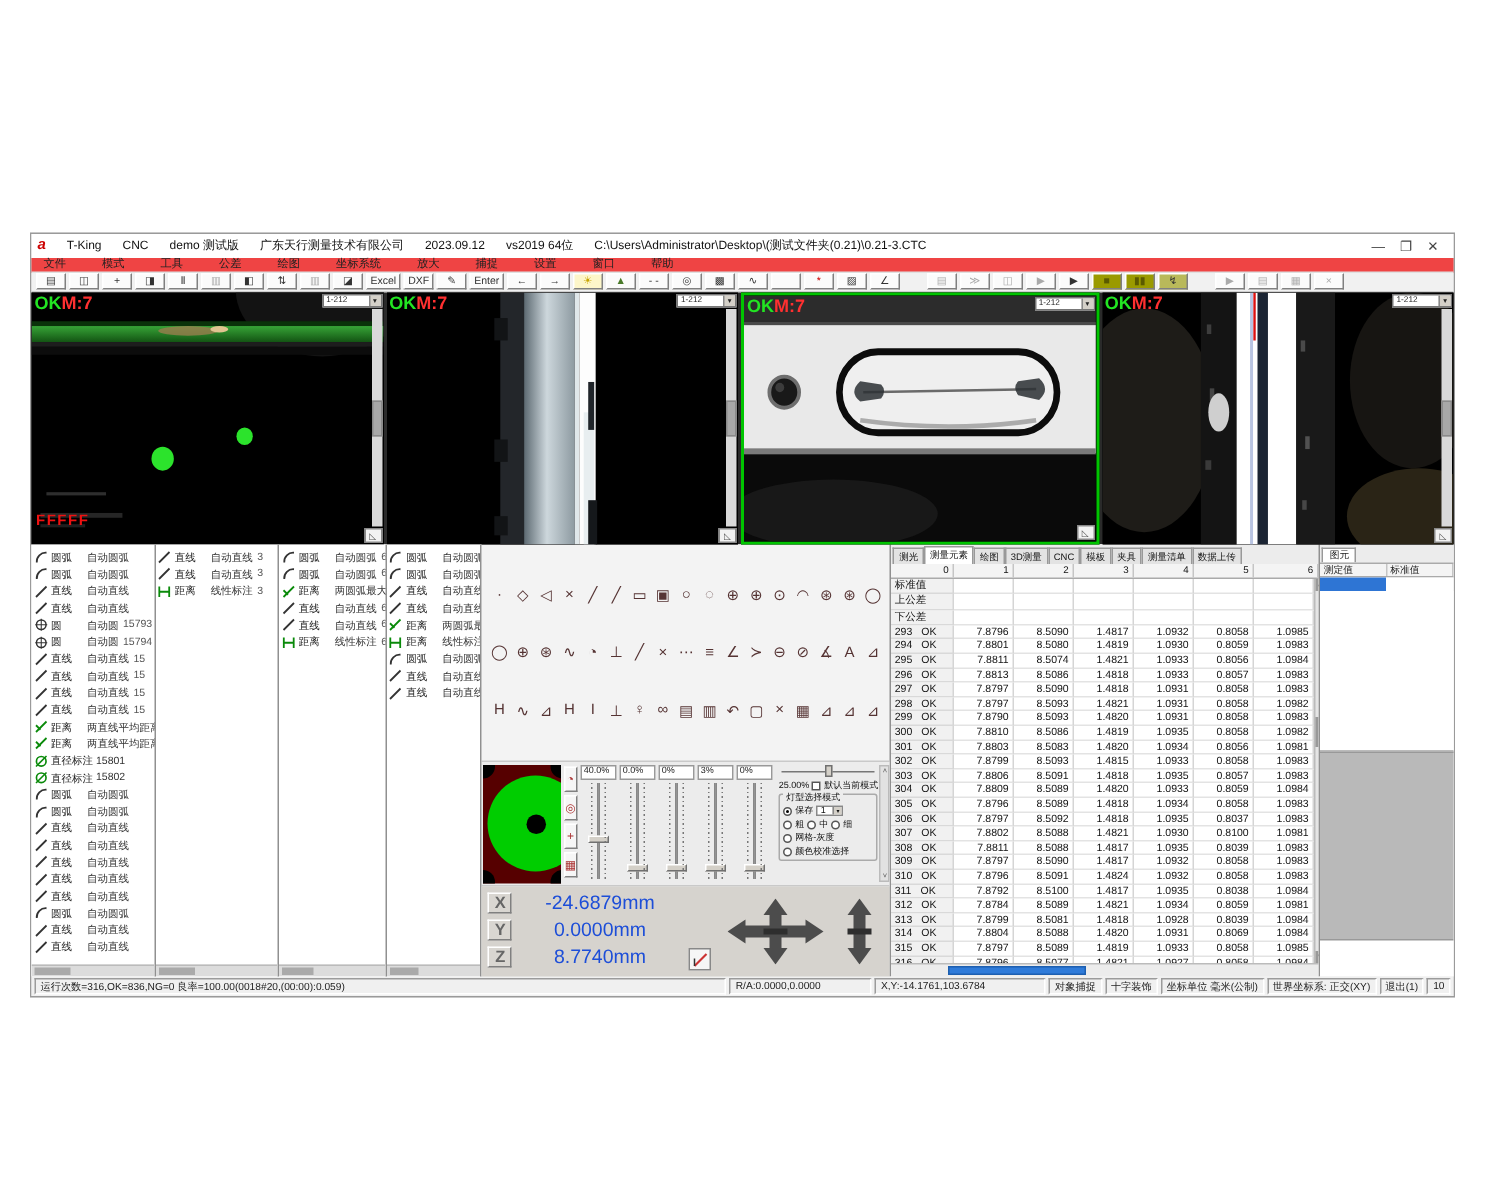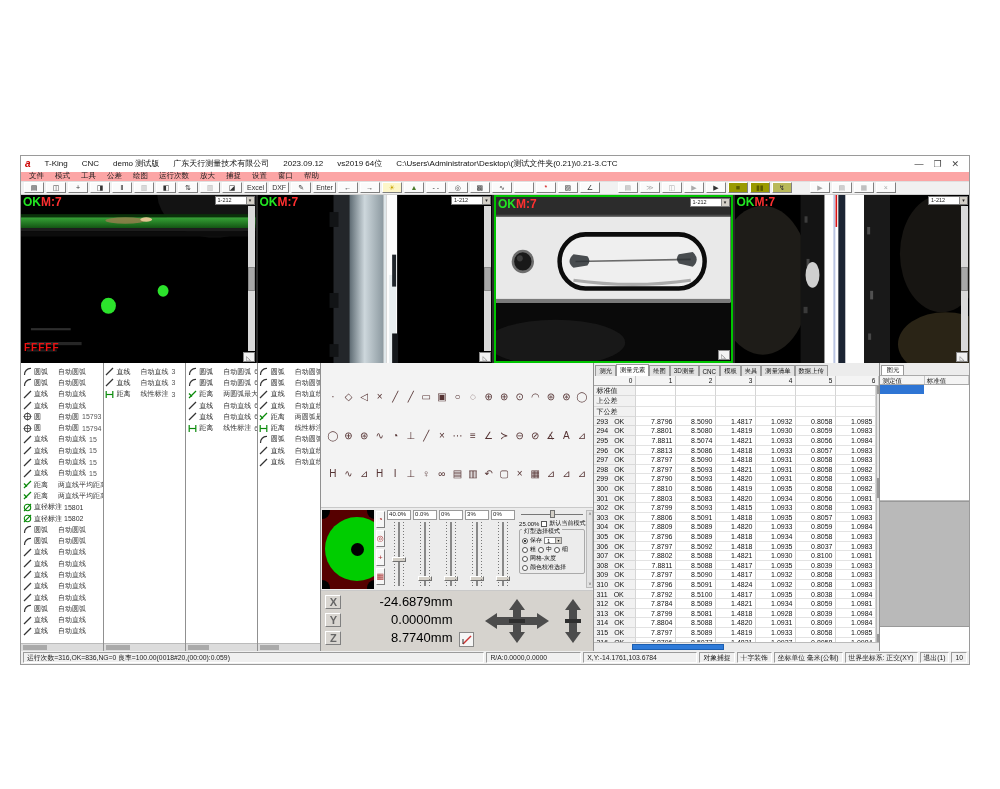--- a/index.html
+++ b/index.html
@@ -8,21 +8,21 @@
   .win{position:absolute;left:20px;top:155px;width:950px;height:510px;background:#f0f0f0;border:1px solid #9a9a9a;display:flex;flex-direction:column}
 
   
   .titlebar{height:16px;background:#fff;display:flex;align-items:center;font-size:8px;color:#111;padding:0 4px;gap:14px;white-space:nowrap}
   .logo{color:#c00;font-weight:bold;font-style:italic;font-size:10px}
   .tb-spacer{flex:1}
   .winctl{display:flex;gap:10px;color:#444;font-size:9px;padding-right:6px}
   .winctl span{cursor:default}
 
   
-  .menubar{height:10px;background:#fca5a5;display:flex;align-items:center;gap:11px;font-size:7.5px;color:#222;padding:0 8px;border-bottom:1px solid #e0e0e0}
+  .menubar{height:10px;background:#ef4444;display:flex;align-items:center;gap:24px;font-size:7.5px;color:#222;padding:0 8px;border-bottom:1px solid #e0e0e0}
 
   
   .toolbar{height:13px;background:#f1f1f1;display:flex;align-items:center;padding:0 3px;gap:2px;border-bottom:1px solid #cfcfcf}
   .tbtn{height:11px;min-width:20px;padding:0 2px;background:#fbfbfb;border:1px solid;border-color:#fff #808080 #808080 #fff;font-size:7px;line-height:9px;color:#333;display:flex;align-items:center;justify-content:center;white-space:nowrap}
   .tbtn.yellow{color:#c8a400;background:#fdf6c9}
   .tbtn.green{color:#4a7a2a}
   .tbtn.red{color:#c00}
   .tbtn.olive{background:#9a9a00;color:#5a5a00}
   .tbtn.olive2{background:#b9b95a;color:#333}
   .tbtn.dim{color:#aaa}
@@ -89,21 +89,21 @@
   .grp-title{margin-top:-4px;background:#ececec;width:max-content;padding:0 2px}
   .mini-dd{width:18px;height:7px;border:1px solid #888;background:#fff;display:flex;align-items:center}
   .mini-dd .t{flex:1;padding-left:2px}
   .mini-dd .a{width:6px;height:100%;background:#d4d0c8;border-left:1px solid #888;font-size:4px;display:flex;align-items:center;justify-content:center}
   .opt-scroll{position:absolute;right:0;top:2px;bottom:2px;width:7px;background:#e2e2e2;border:1px solid #bbb;display:flex;flex-direction:column;justify-content:space-between;font-size:5px;color:#555;align-items:center}
 
   
   .dro{height:60px;background:#d6d3ce;position:relative}
   .axisrow{position:absolute;left:4px;display:flex;align-items:center;gap:6px}
   .axis-ico{width:16px;height:14px;background:#d9d6d1;border:1px solid;border-color:#fff #808080 #808080 #fff;color:#666;font-size:11px;font-weight:bold;display:flex;align-items:center;justify-content:center}
-  .axis-val{width:105px;text-align:right;font-size:13px;color:#000000}
+  .axis-val{width:105px;text-align:center;font-size:13px;color:#1d4ed8}
   .zbtn{position:absolute;left:138px;top:41px;width:15px;height:15px;background:#f6f6f6;border:1px solid #888;display:flex;align-items:center;justify-content:center}
   .arrows{position:absolute;right:8px;top:8px}
 
   
   .dtable{width:285px;display:flex;flex-direction:column;background:#fff;font-size:7px;color:#111}
   .ttabs{height:13px;display:flex;align-items:flex-end;background:#ececec;gap:0;padding:1px 1px 0 1px}
   .ttab{height:11px;padding:0 3px;font-size:6.3px;display:flex;align-items:center;border:1px solid #999;border-bottom:none;background:#e3e3e3;white-space:nowrap}
   .ttab.active{background:#fff;height:12px}
   .thead{height:10px;display:flex;background:#f4f4f4;border-bottom:1px solid #aaa}
   .th{border-right:1px solid #c5c5c5;text-align:right;padding-right:3px;font-size:6.5px;line-height:9px}
@@ -161,21 +161,21 @@
       <span>✕</span>
     </div>
   </div>
 
   <div class="menubar" id="menubar">
         <span class="mitem">文件</span>
         <span class="mitem">模式</span>
         <span class="mitem">工具</span>
         <span class="mitem">公差</span>
         <span class="mitem">绘图</span>
-        <span class="mitem">运行次数</span>
+        <span class="mitem">坐标系统</span>
         <span class="mitem">放大</span>
         <span class="mitem">捕捉</span>
         <span class="mitem">设置</span>
         <span class="mitem">窗口</span>
         <span class="mitem">帮助</span>
       </div>
 
   <div class="toolbar" id="toolbar">
         <div class="tbtn">▤</div>
         <div class="tbtn">◫</div>

